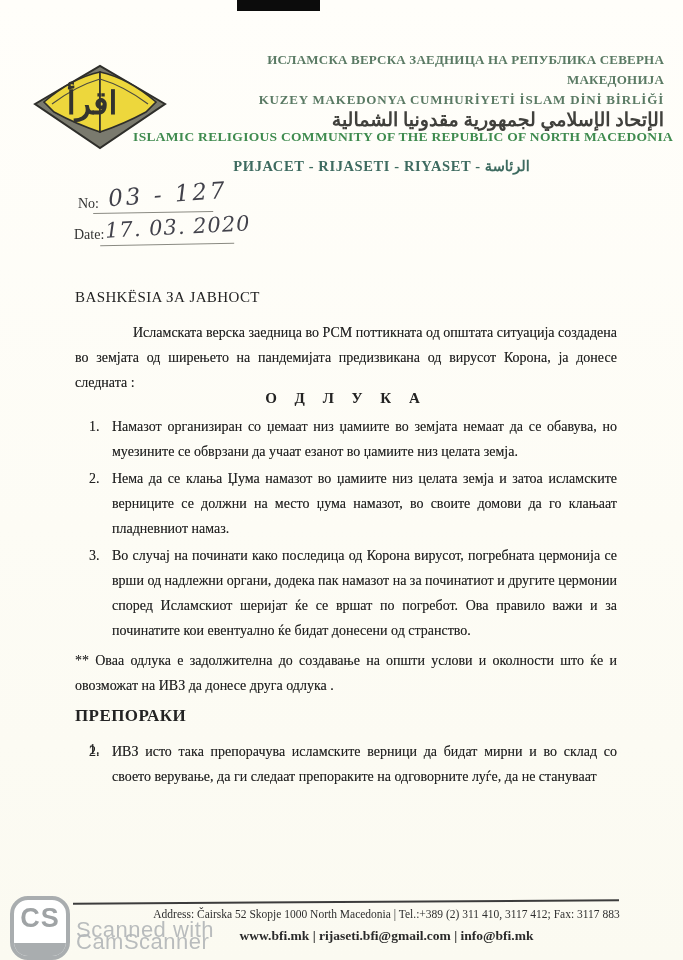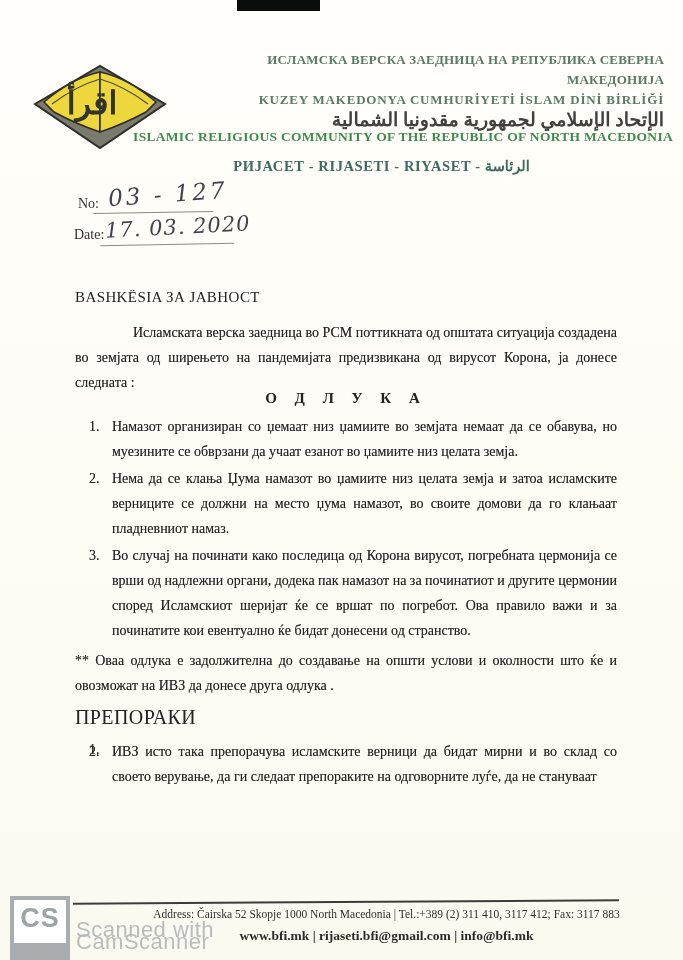--- a/index.html
+++ b/index.html
@@ -39,36 +39,36 @@
 
   
   .body-text { font-size:14px; line-height:25px; text-align:justify;
                text-shadow:0 0 0.4px rgba(20,20,20,0.45); }
   #doc-title { left:75px; top:289px; font-size:15px; letter-spacing:0.4px; }
   #intro     { left:75px; top:320px; width:542px; text-indent:58px; }
   #odluka    { left:75px; top:390px; width:542px; text-align:center; font-weight:bold;
                font-size:15px; letter-spacing:7px; }
   #dec-list  { left:75px; top:414px; width:542px; }
   #note      { left:75px; top:648px; width:542px; }
-  #prep-head { left:75px; top:706px; font-size:20px; letter-spacing:0.4px; }
+  #prep-head { left:75px; top:706px; font-size:17px; letter-spacing:0.4px;font-weight:bold; }
   #rec-list  { left:75px; top:737px; width:542px; }
   .li { position:relative; padding-left:37px; margin-bottom:2px; }
   .li .num { position:absolute; left:14px; top:0; }
 
   
   #footer-rule { left:73px; top:901px; width:546px; border-top:2px solid #3c3c3c;
                  transform:rotate(-0.35deg); }
   #footer-address { left:120px; right:30px; top:908px; text-align:center;
                     font-size:11.5px; color:#2e2e2e; }
   #footer-contact { left:120px; right:30px; top:928px; text-align:center;
                     font-size:13.5px; font-weight:bold; color:#2a2a2a; }
 
   
   #cs-box { left:10px; top:896px; width:52px; height:56px; background:#fff;
-            border:4px solid #a9adaf; border-radius:0; overflow:hidden; }
+            border:4px solid #a9adaf; border-radius:18px; overflow:hidden; }
   #cs-letters { position:absolute; left:0; right:0; top:3px; text-align:center;
                 font-family:"Liberation Sans", sans-serif; font-weight:bold;
                 font-size:27px; color:#9fa3a5; letter-spacing:1px; }
   #cs-band { position:absolute; left:0; right:0; bottom:0; height:13px; background:#a9adaf; }
   .cs-text { font-family:"Liberation Sans", sans-serif; font-size:22px;
              color:#b2b6b8; letter-spacing:0.5px; opacity:0.9; }
   #cs-line1 { left:76px; top:901px;margin-top:16px; }
   #cs-line2 { left:76px; top:929px; }
 </style>
 </head>

